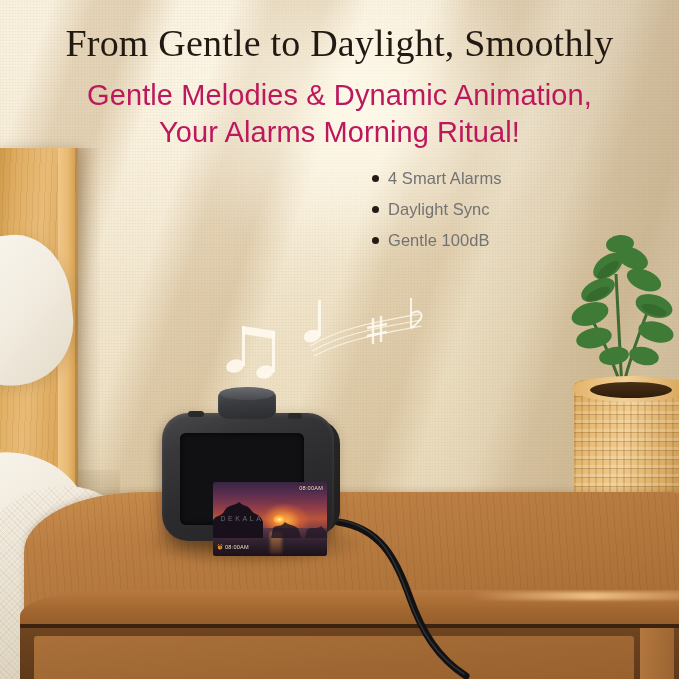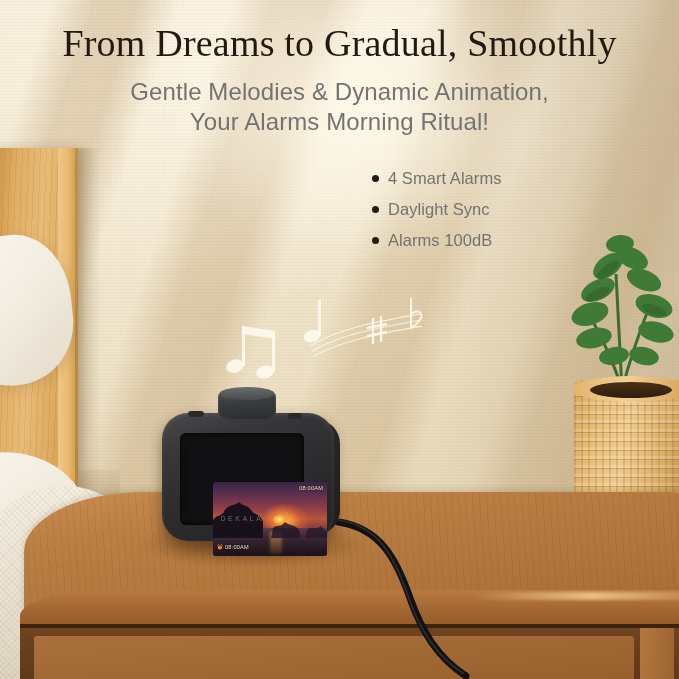--- a/index.html
+++ b/index.html
@@ -54,21 +54,21 @@
   }
 
   
   .headline{
     position:absolute;left:0;top:21px;width:679px;text-align:center;
     font-family:"Liberation Serif","DejaVu Serif",serif;
     font-size:38px;color:#221a12;letter-spacing:.2px;white-space:nowrap;
   }
   .sub{
     position:absolute;left:0;top:77px;width:679px;text-align:center;
-    font-size:24px;color:#737373;line-height:1.27;letter-spacing:.1px;
+    font-size:29px;color:#be185d;line-height:1.27;letter-spacing:.1px;
   }
   .sub div{display:block;}
 
   .bullets{position:absolute;left:372px;top:163px;width:250px;}
   .bullet{
     display:flex;align-items:center;gap:9px;height:31px;margin-bottom:0;
     font-size:16.5px;color:#737373;letter-spacing:.05px;
   }
   .bullet + .bullet{margin-top:0;}
   .dot{
@@ -286,39 +286,39 @@
 </head>
 <body>
 
 <div id="scene">
 
   <div class="wall"></div>
   <div class="wall-tex"></div>
   <div class="wall-glow"></div>
   <div class="wall-dark-right"></div>
 
-  <div class="headline">From Dreams to Gradual, Smoothly</div>
+  <div class="headline">From Gentle to Daylight, Smoothly</div>
 
   <div class="sub">
     <div>Gentle Melodies &amp; Dynamic Animation,</div>
     <div>Your Alarms Morning Ritual!</div>
   </div>
 
   <div class="bullets">
     <div class="bullet">
       <span class="dot"></span>
       <span>4 Smart Alarms</span>
     </div>
     <div class="bullet">
       <span class="dot"></span>
       <span>Daylight Sync</span>
     </div>
     <div class="bullet">
       <span class="dot"></span>
-      <span>Alarms 100dB</span>
+      <span>Gentle 100dB</span>
     </div>
   </div>
 
   <div class="notes">
     <svg width="215" height="100" viewBox="0 0 215 100">
       <g stroke="rgba(255,250,238,.80)" fill="none" stroke-width="1.1">
         <path d="M95,58 C125,40 160,34 205,26"></path>
         <path d="M97,63 C127,46 162,40 206,32"></path>
         <path d="M99,68 C129,52 163,46 207,38"></path>
       </g>

